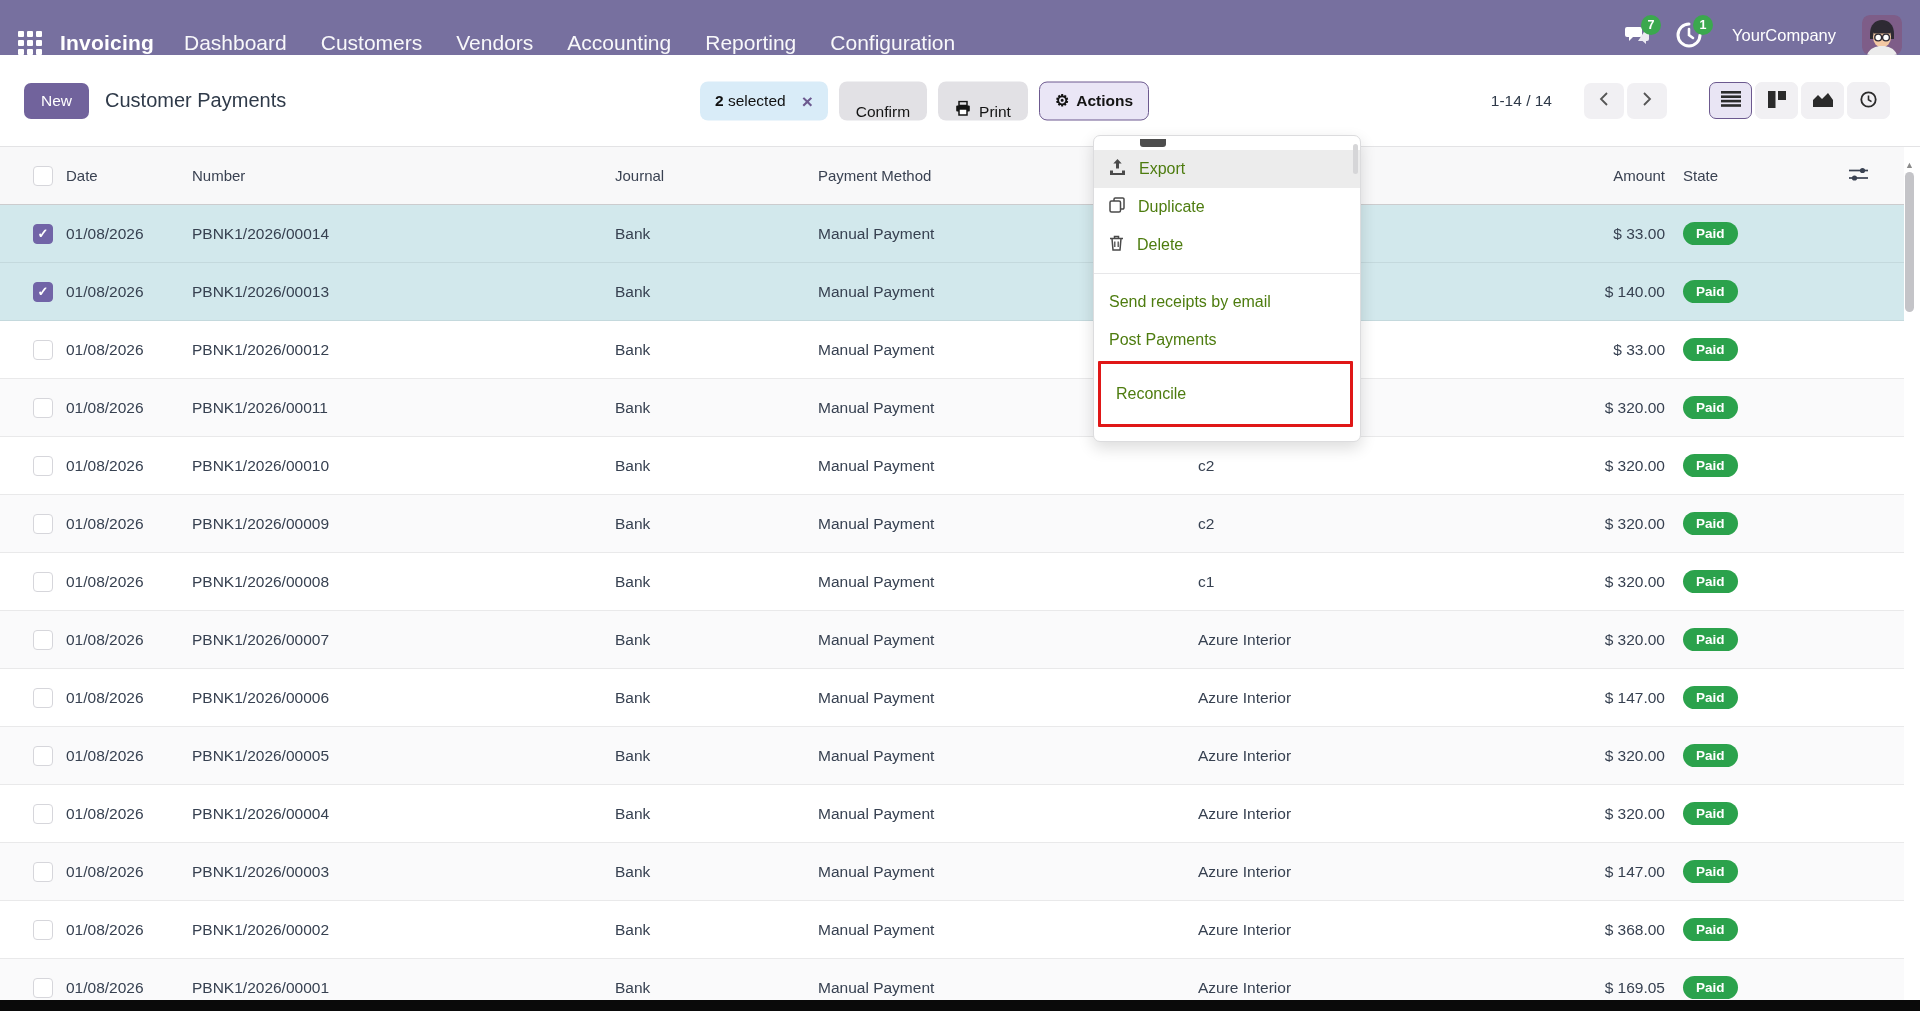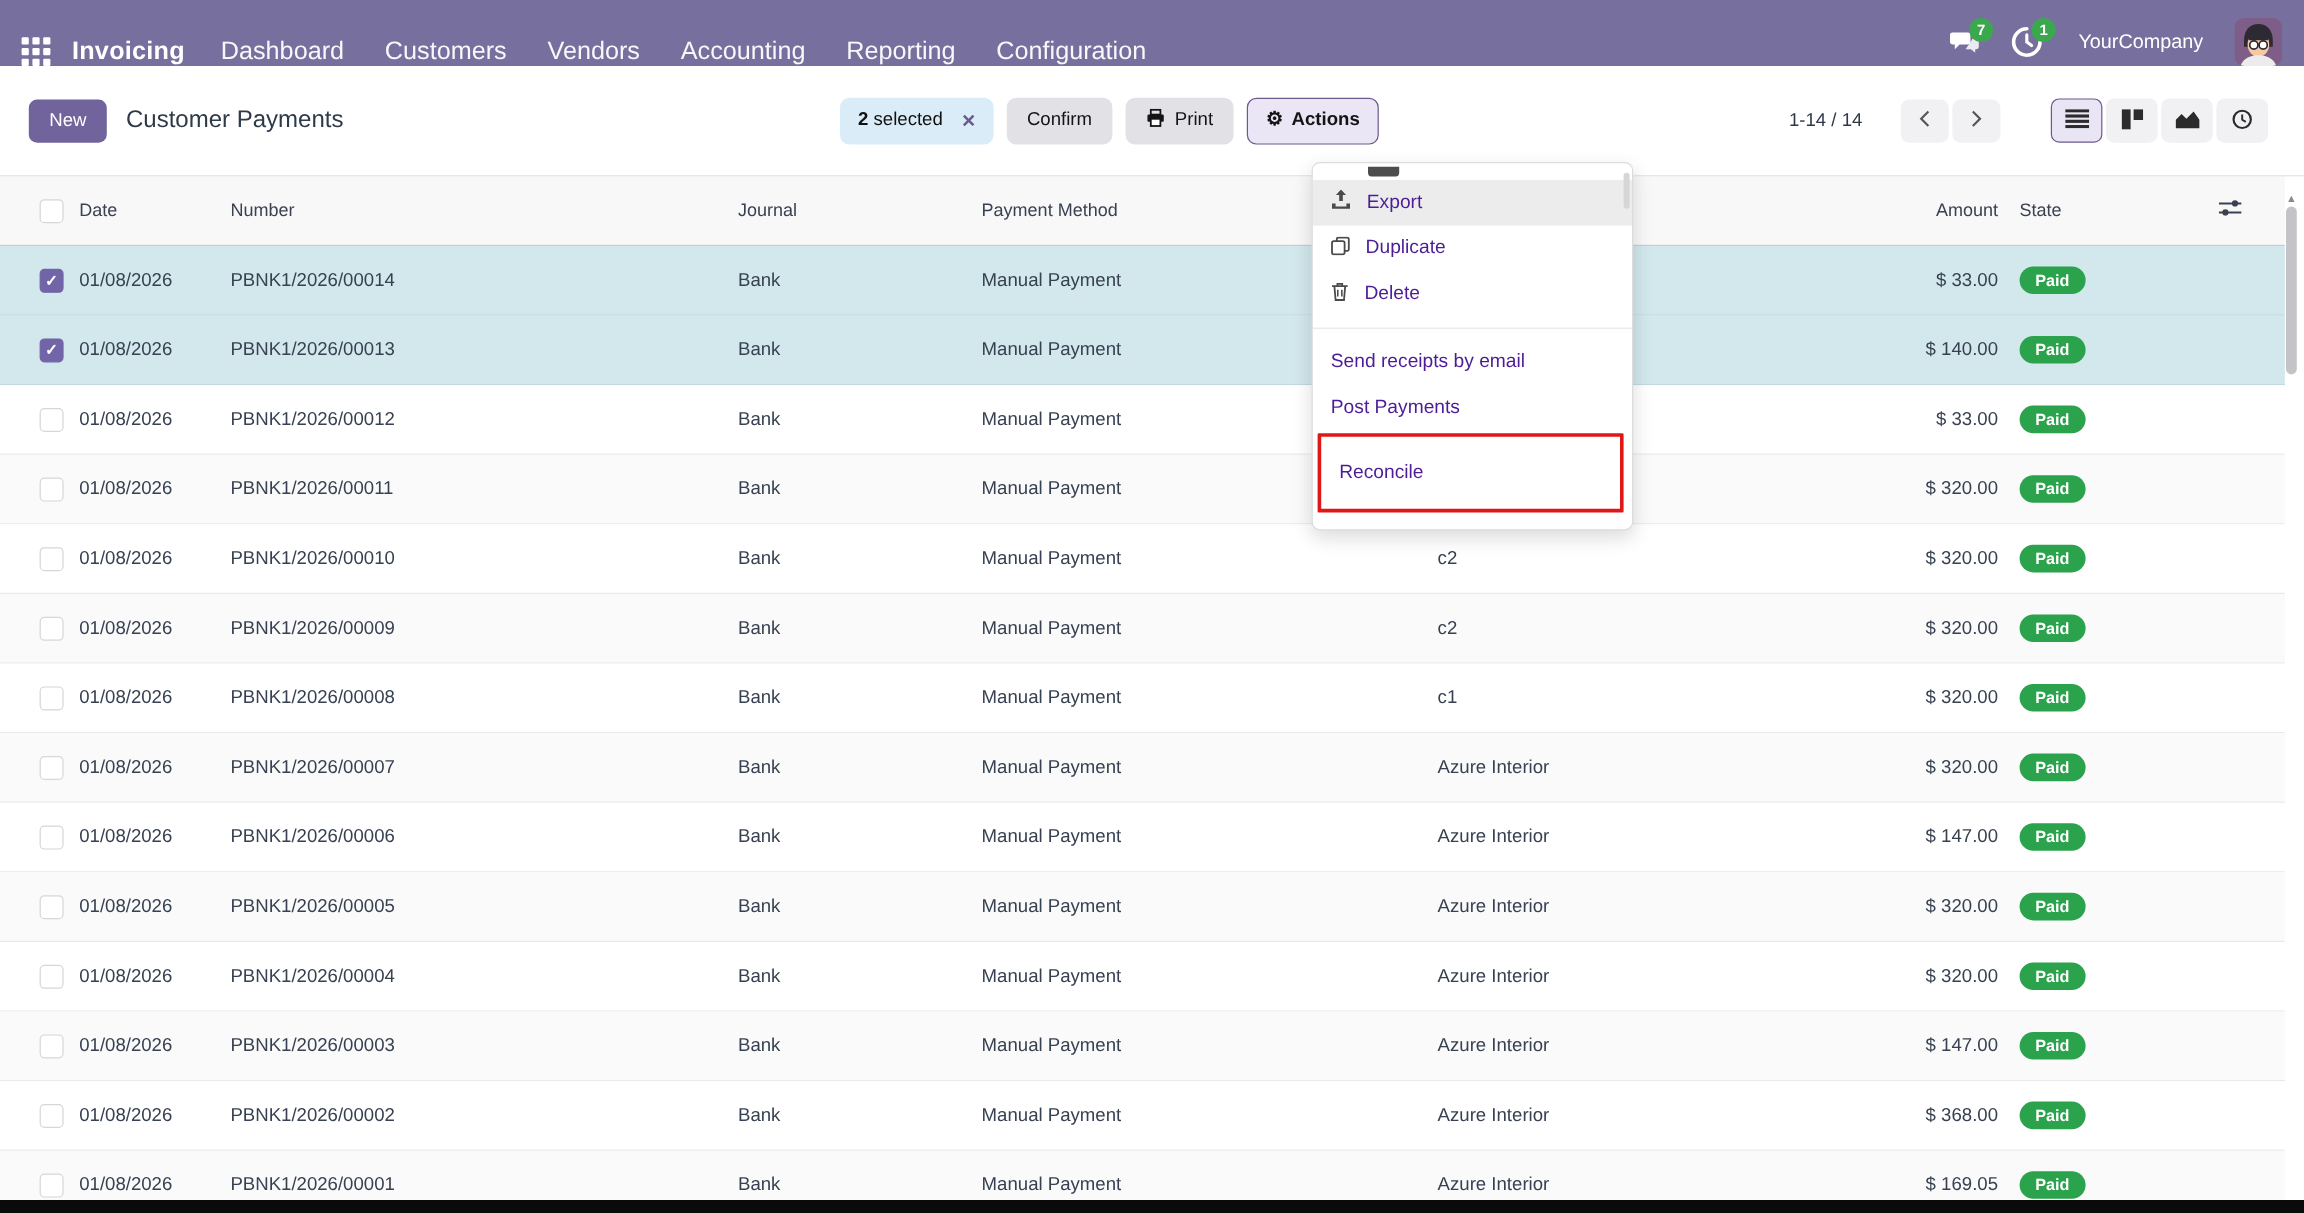--- a/index.html
+++ b/index.html
@@ -31,21 +31,21 @@
     font-family:inherit; }
   .cp-title { font-size:20px; color:#2f3a49; font-weight:400; }
   .cp-mid { position:absolute; left:700px; top:50%; transform:translateY(-50%);
     display:flex; align-items:center; gap:11px; }
   .chip { background:#D9ECF8; border-radius:8px; height:39px; display:flex;
     align-items:center; gap:16px; padding:0 15px; font-size:15.5px; color:#111; }
   .chip b { font-weight:700; }
   .chip-x { color:#6C598F; font-size:19px; font-weight:700; cursor:pointer; line-height:1; }
   .btn-gray { background:#E2E1E5; border:none; border-radius:8px; height:39px;
     padding:0 17px; font-size:15.5px; font-weight:500; color:#141414; cursor:pointer;
-    display:flex; align-items:center; gap:8px; font-family:inherit; }
+    display:flex; align-items:flex-end; gap:8px; font-family:inherit; }
   .btn-actions { background:#EAE6F6; border:1px solid #6C598F; border-radius:8px;
     height:39px; padding:0 15px; font-size:15.5px; font-weight:600; color:#141414;
     cursor:pointer; display:flex; align-items:center; gap:7px; font-family:inherit; }
   .gear { font-size:16px; line-height:1; }
   .cp-right { margin-left:auto; display:flex; align-items:center; gap:32px; padding-right:6px; }
   .pager-text { font-size:15.5px; color:#2f3a49; }
   .pager-btns { display:flex; gap:3px; }
   .pg-btn { width:40px; height:36px; background:#F1F0F3; border:none; border-radius:7px;
     display:flex; align-items:center; justify-content:center; cursor:pointer; }
   .switcher { display:flex; gap:3px; margin-left:10px; }
@@ -76,21 +76,21 @@
   .c-fill { display:flex; justify-content:flex-end; padding-right:36px; }
 
   
   .dropdown { position:absolute; left:1093px; top:135px; width:268px; z-index:40;
     background:#fff; border:1px solid #DCDCDE; border-radius:7px;
     box-shadow:0 6px 16px rgba(0,0,0,.14); padding:3px 0 14px; }
   .dd-clip { height:9px; overflow:hidden; margin:0 14px 2px 46px; }
   .dd-smudge { width:26px; height:12px; background:#4d4d4d; border-radius:3px;
     display:block; margin-top:-4px; }
   .dd-item { height:38px; display:flex; align-items:center; gap:13px; padding:12px 15px;
-    font-size:16px; color:#4c1d95; cursor:pointer; }
+    font-size:16px; color:#4d7c0f; cursor:pointer; }
   .dd-item.is-hover { background:#ECECEC; }
   .dd-item svg { flex:0 0 auto; }
   .dd-sep { border-top:1px solid #E7E7E9; margin:9px 0; }
   .red-box { border:3px solid #E01717; margin:2px 7px 0 4px; border-radius:1px; }
   .red-box .dd-item { height:60px; }
   .dd-scroll { position:absolute; top:8px; right:2px; width:5px; height:30px;
     background:#D6D6D8; border-radius:3px; }
 
   
   .vscroll { position:absolute; right:4px; top:160px; bottom:12px; width:13px; z-index:25; }

